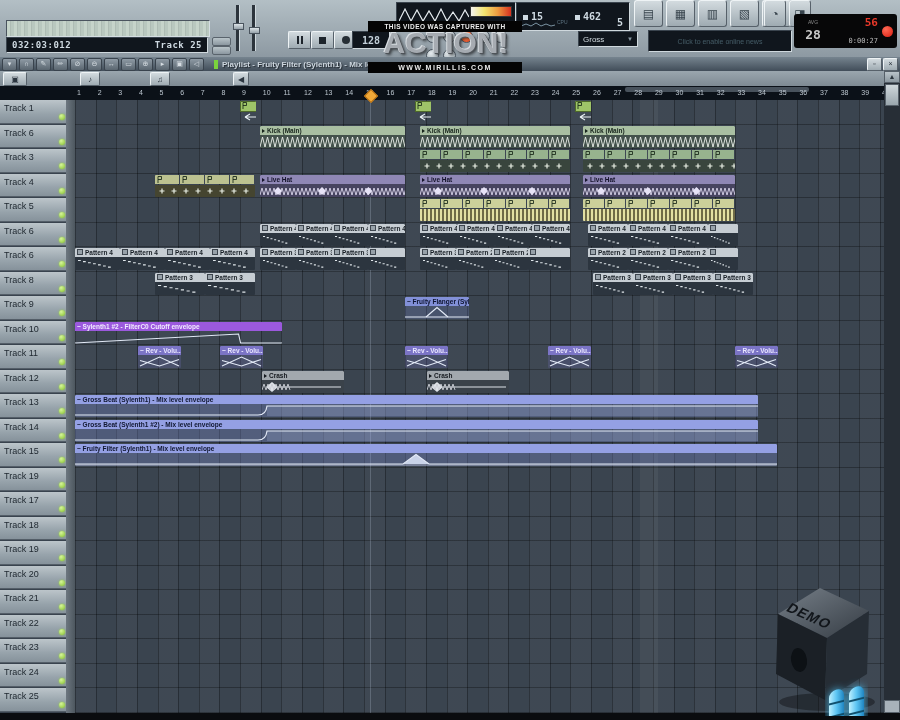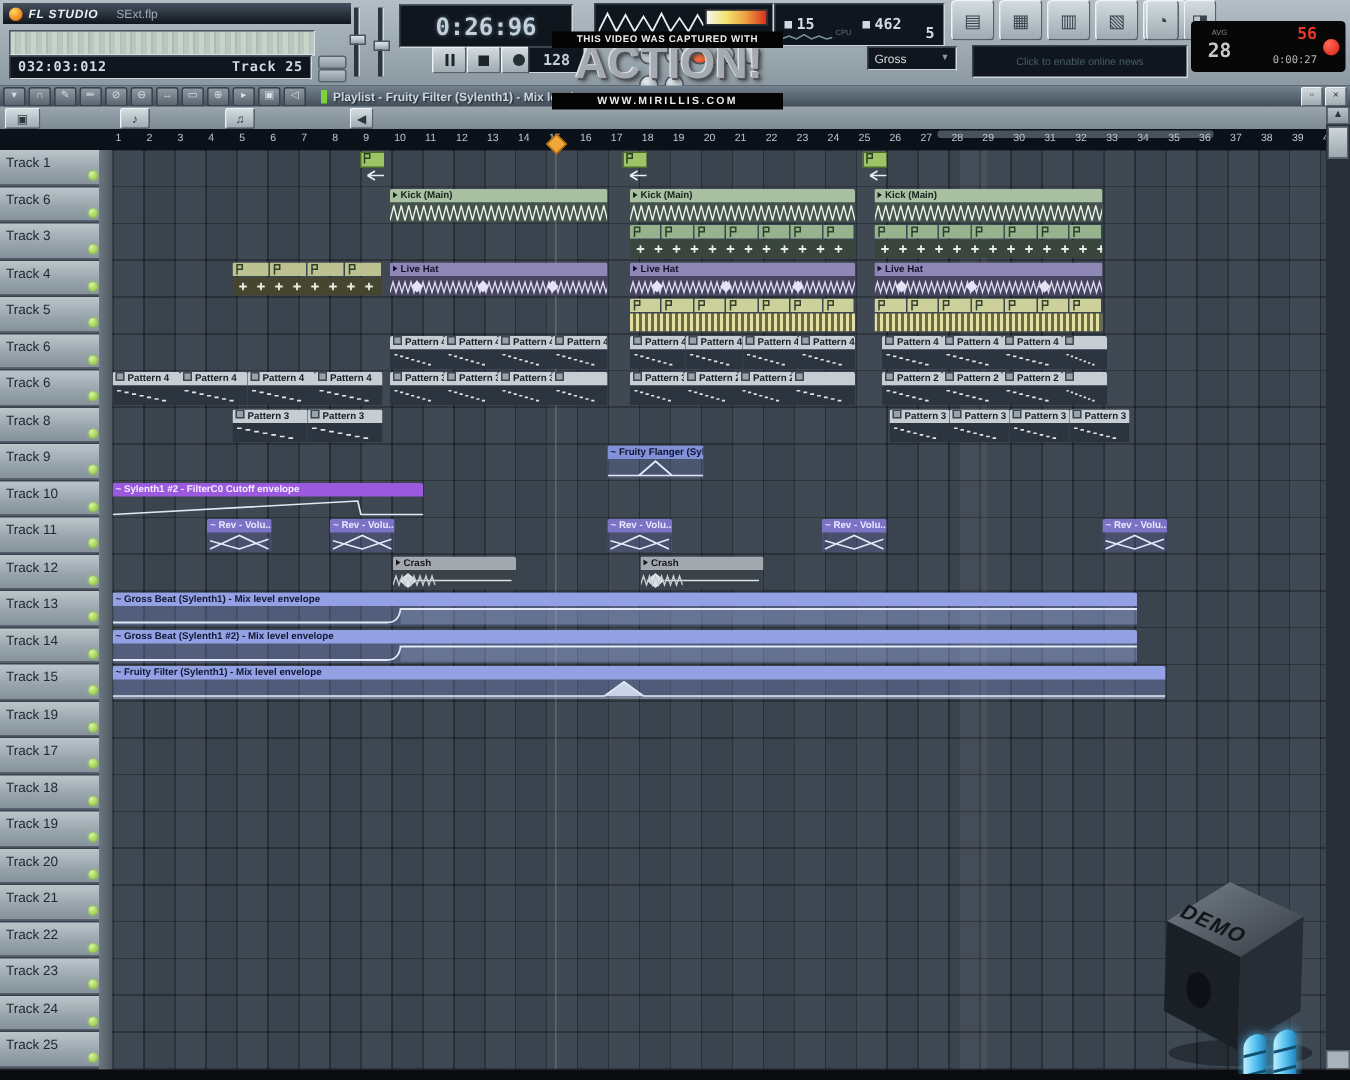--- a/index.html
+++ b/index.html
@@ -105,25 +105,20 @@
   #corner{left:884px;top:700px;width:16px;height:13px;background:#a8b2ba;border:1px solid #59636c;box-sizing:border-box;}
   #bottomstrip{left:0;top:713px;width:900px;height:7px;background:#0a0c0f;}
   #cube{left:763px;top:580px;z-index:60;}
 </style>
 </head>
 <body>
 
 <div id="stage">
 
   <div id="topbar" class="abs">
-    <div id="fl-title" class="abs">
-      <div id="fl-logo-dot"></div>
-      <span id="fl-logo-text">FL STUDIO</span>
-      <span id="fl-file">SExt.flp</span>
-    </div>
     <div class="abs" id="titlebar-btns" style="left:541px;top:4px;display:flex;gap:2px;">
         <div class="winbtn raised">▾</div>
         <div class="winbtn raised">▭</div>
         <div class="winbtn raised">×</div>
       </div>
 
     <div id="hintbar" class="abs"></div>
     <div id="poslcd" class="abs lcd">
       <span>032:03:012</span>
       <span>Track 25</span>
@@ -131,23 +126,20 @@
     <div class="abs tinybtn" style="top:37px;"></div>
     <div class="abs tinybtn" style="top:46px;"></div>
 
     <div class="abs vslider" style="left:236px;">
       <div class="abs vthumb" style="top:18px;"></div>
     </div>
     <div class="abs vslider" style="left:252px;">
       <div class="abs vthumb" style="top:22px;"></div>
     </div>
 
-    <div id="timelcd" class="abs lcd">
-      <span>0:26:96</span>
-    </div>
     <div class="abs tbtn raised" style="left:288px;">
         <span class="ic-pause"></span>
       </div>
     <div class="abs tbtn raised" style="left:311px;">
         <span class="ic-stop"></span>
       </div>
     <div class="abs tbtn raised" style="left:334px;">
         <span class="ic-rec"></span>
       </div>
     <div id="tempolcd" class="abs lcd">

